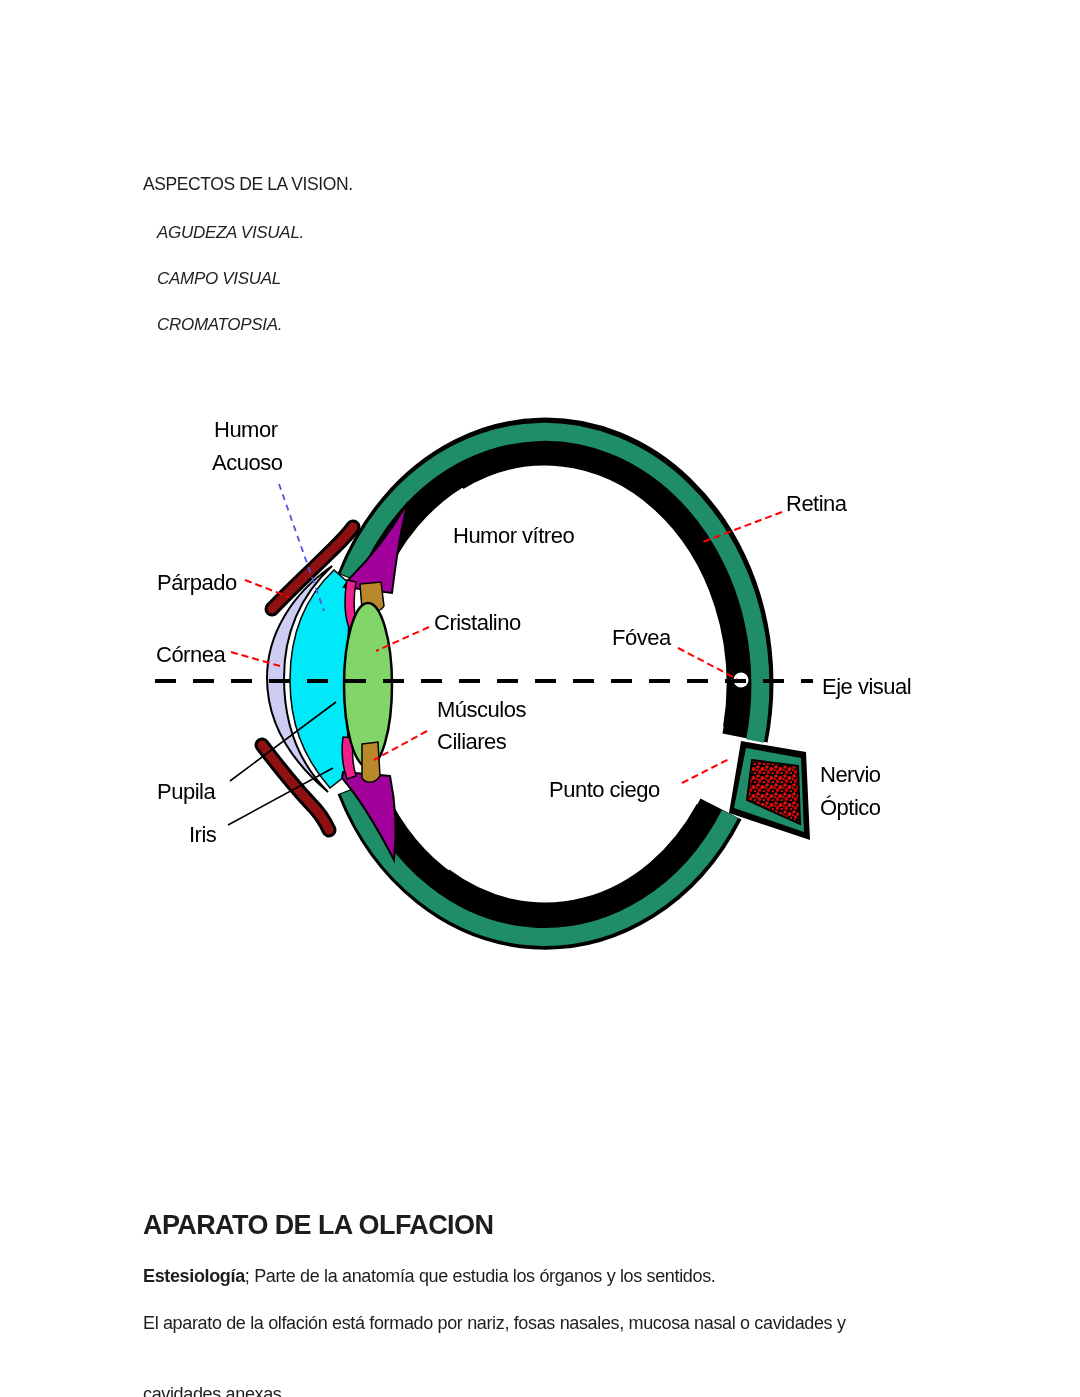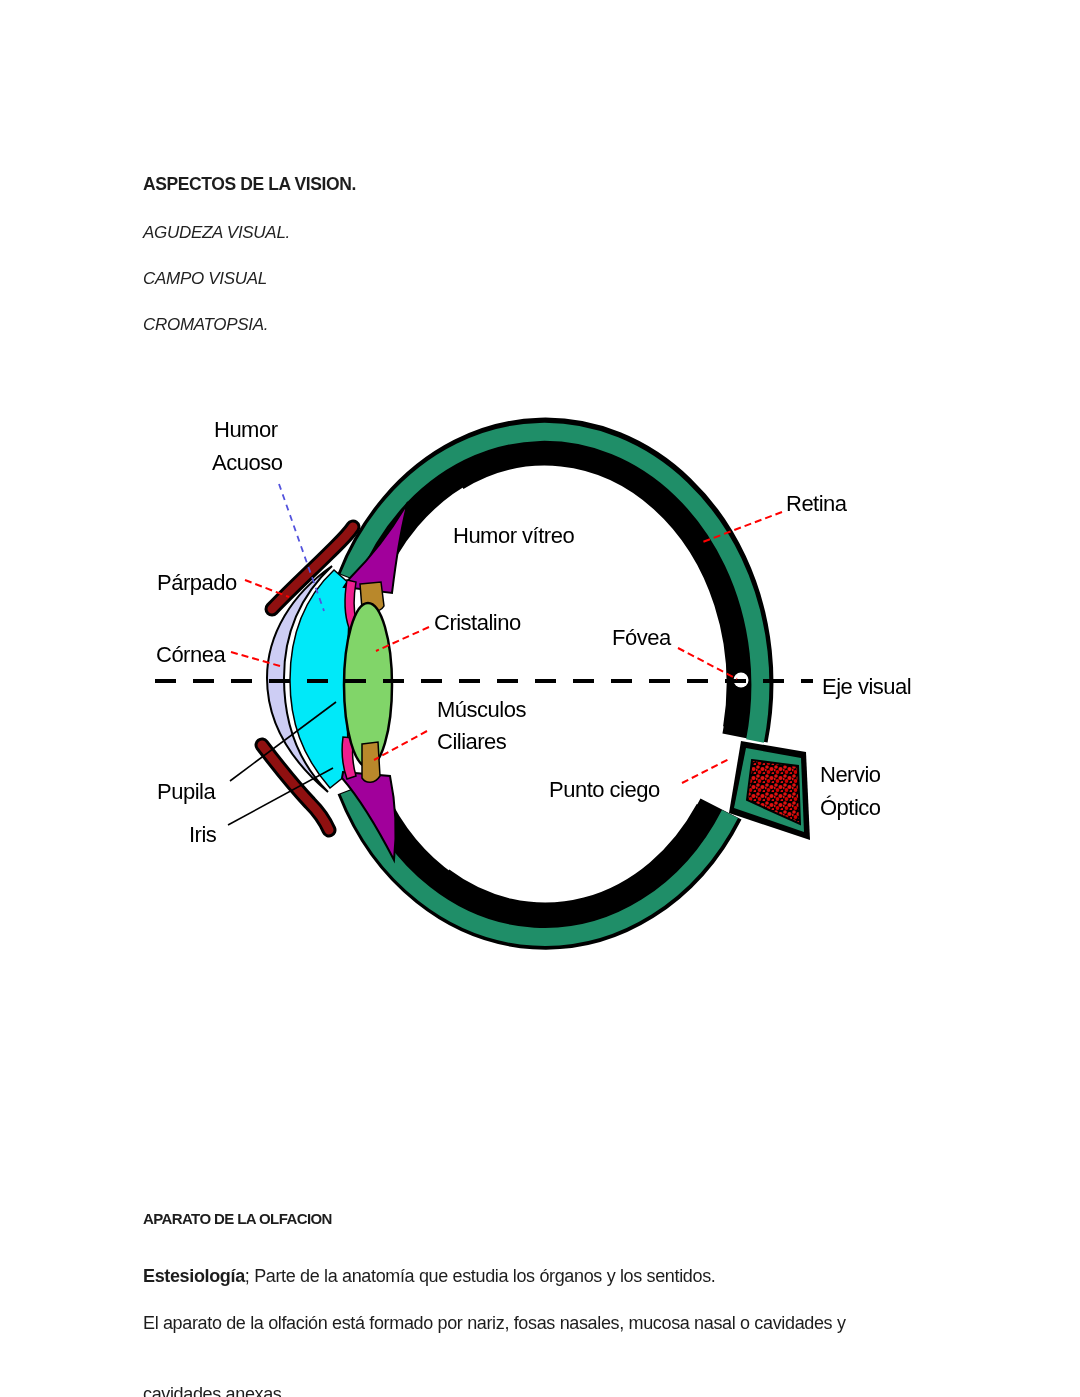--- a/index.html
+++ b/index.html
@@ -7,30 +7,30 @@
     width: 1080px; height: 1397px;
     background: #ffffff;
     font-family: "Liberation Sans", sans-serif;
     color: #1d1d1d;
     position: relative;
     overflow: hidden;
   }
   .abs { position: absolute; white-space: nowrap; }
   .h1 {
     left: 143px; top: 174px;
-    font-size: 17.5px; font-weight: bold; letter-spacing: -0.4px;
+    font-size: 17.5px; font-weight: normal; letter-spacing: -0.4px;
   }
   .vision-item {
-    left: 143px;
+    left: 157px;
     font-size: 17px; font-style: italic; letter-spacing: -0.3px;
     color: #222;
   }
   .h2 {
     left: 143px; top: 1210px;
-    font-size: 15px; font-weight: bold; letter-spacing: -0.6px;
+    font-size: 27px; font-weight: bold; letter-spacing: -0.6px;
   }
   .body-text {
     left: 143px;
     font-size: 18px; letter-spacing: -0.35px;
   }
   .body-text b { font-weight: bold; }
   #eye-svg {
     position: absolute; left: 140px; top: 390px;
     width: 800px; height: 590px;
   }

